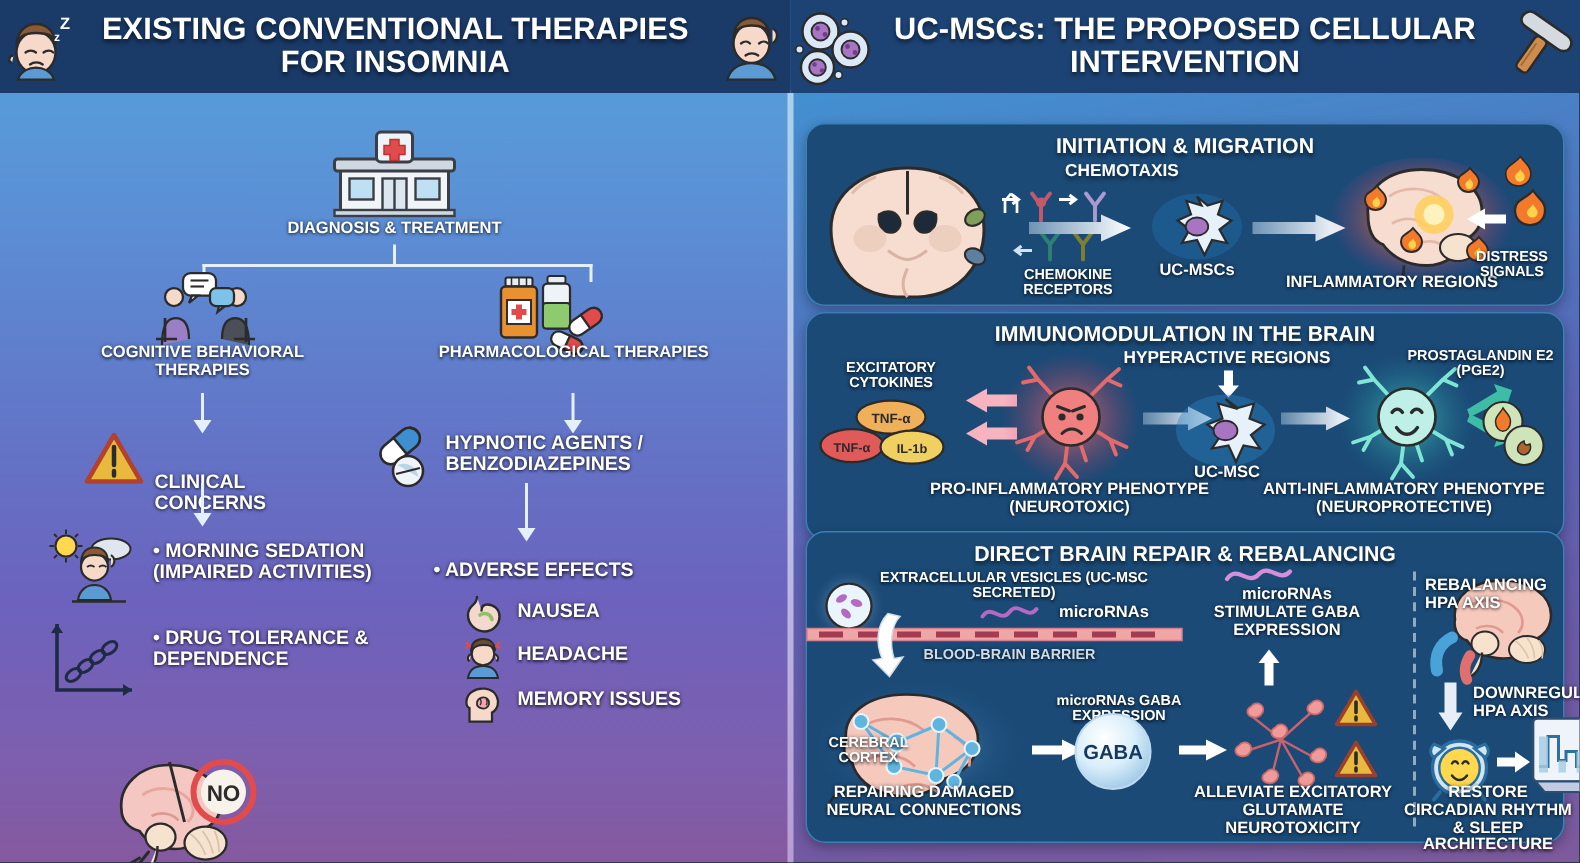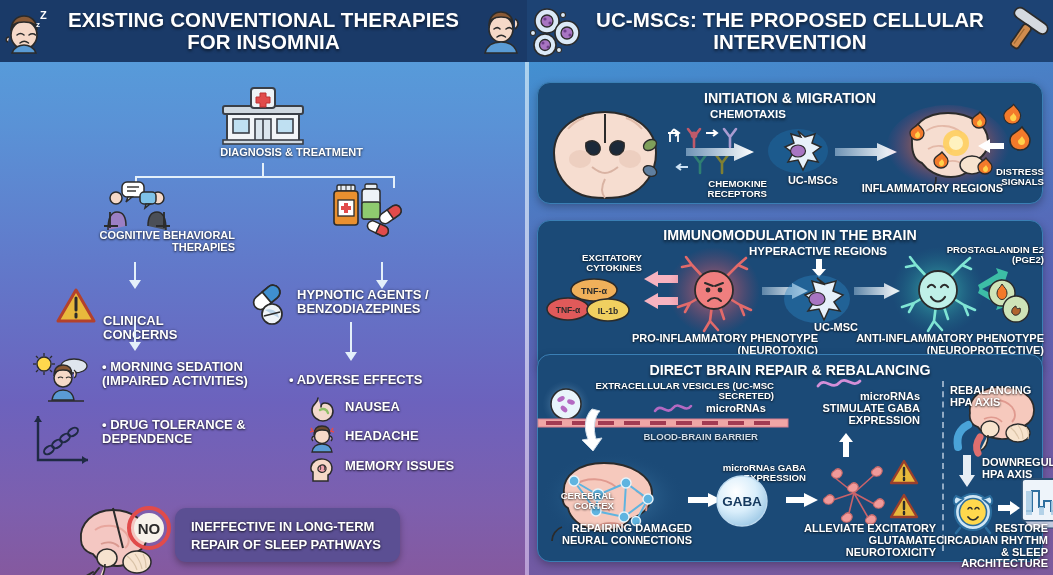--- a/index.html
+++ b/index.html
@@ -35,21 +35,21 @@
   .hdr.right { background: #1d4374; }
   .hdr-title {
     color: #fff; font-weight: 800; font-size: 20.5px; line-height: 1.08;
     text-align: center; letter-spacing: .1px;
     text-shadow: 0 2px 3px rgba(0,0,0,.55);
   }
   .hdr-ico { width: 52px; height: 48px; flex: 0 0 auto; }
 
   
   .lbl {
-    color: #fff; font-weight: 800; text-align: right; line-height: 1.07;
+    color: #fff; font-weight: 800; text-align: center; line-height: 1.07;
     text-shadow: 0 1px 2px rgba(0,0,0,.62), 0 0 3px rgba(0,0,0,.4);
     position: absolute;
   }
   .lbl.left-al { text-align: left; }
   .f13 { font-size: 13px; }
   .f12 { font-size: 11px; }
   .f11 { font-size: 11px; }
   .f10 { font-size: 9.6px; }
 
   .connector { position: absolute; background: #e4f0fa; }
@@ -171,20 +171,21 @@
         <g transform="rotate(-35 62 36)">
           <rect x="52" y="30" width="24" height="11" rx="5.5" fill="#fff" stroke="#2b2b2b" stroke-width="1.5"></rect>
           <path d="M64 30h6.5a5.5 5.5 0 010 11H64z" fill="#e14b4b" stroke="#2b2b2b" stroke-width="1.5"></path>
         </g>
         <g transform="rotate(25 50 48)">
           <rect x="40" y="43" width="22" height="10" rx="5" fill="#fff" stroke="#2b2b2b" stroke-width="1.5"></rect>
           <path d="M51 43h6a5 5 0 010 10h-6z" fill="#e14b4b" stroke="#2b2b2b" stroke-width="1.5"></path>
         </g>
       </svg>
     </div>
+    <div class="lbl f12" style="left:285px; top:230px; width:195px;">PHARMACOLOGICAL THERAPIES</div>
 
     <div class="connector" style="left:134px; top:262px; width:2px; height:20px;"></div>
     <div class="arrow-dn" style="left:129px; top:280px;"></div>
     <div class="connector" style="left:381px; top:262px; width:2px; height:20px;"></div>
     <div class="arrow-dn" style="left:376px; top:280px;"></div>
 
     <div class="icon-abs" style="left:56px; top:288px;">
       <svg width="40" height="36" viewBox="0 0 40 36">
         <path d="M20 2L38 33H2z" fill="#e8b93c" stroke="#b3412c" stroke-width="3" stroke-linejoin="round"></path>
         <path d="M20 10v12M20 26v3" stroke="#2b2b2b" stroke-width="3" stroke-linecap="round"></path>
@@ -287,23 +288,20 @@
         <path d="M40 64c0 10-4 16-8 20" stroke="#2b2b2b" stroke-width="1.6" fill="#f6e3cf"></path>
         <path d="M34 68l-8 10M28 72l-10 6" stroke="#2b2b2b" stroke-width="2" stroke-linecap="round"></path>
         <ellipse cx="72" cy="62" rx="14" ry="11" fill="#f6e3cf" stroke="#2b2b2b" stroke-width="1.5"></ellipse>
         <path d="M62 56c4 3 8 8 10 14M70 54c3 4 6 9 7 15M78 54c2 4 3 9 3 14" stroke="#d9c3a8" stroke-width="1.2" fill="none"></path>
         <line x1="48" y1="8" x2="58" y2="48" stroke="#2b2b2b" stroke-width="2"></line>
         <circle cx="84" cy="28" r="20" fill="none" stroke="#e14b4b" stroke-width="4"></circle>
         <circle cx="84" cy="28" r="15" fill="#f7f2ea"></circle>
         <text x="84" y="34" font-size="15" font-weight="800" text-anchor="middle" fill="#2b2b2b" font-family="Liberation Sans, sans-serif">NO</text>
       </svg>
     </div>
-    <div class="badge" style="left:175px; top:508px; width:225px;">
-      <span class="lbl f13">INEFFECTIVE IN LONG-TERM REPAIR OF SLEEP PATHWAYS</span>
-    </div>
   </div>
 
   <div class="panel-right">
 
     <div class="hdr right">
       <span class="hdr-ico">
         <svg viewBox="0 0 56 50" width="56" height="50">
           <circle cx="20" cy="14" r="12" fill="#dbe9f7" stroke="#2b2b2b" stroke-width="1.6"></circle>
           <circle cx="20" cy="14" r="6" fill="#a875c2" stroke="#2b2b2b" stroke-width="1.3"></circle>
           <circle cx="18" cy="12" r="1.6" fill="#6f3f8c"></circle>
@@ -465,21 +463,21 @@
           </g>
           <g transform="translate(6,22) scale(1)">
             <path d="M18 2c4 6 8 7 8 13 0 6-4 10-10 10S6 21 6 15c0-7 7-7 12-13z" fill="#f37a2b" stroke="#2b2b2b" stroke-width="1.5"></path>
             <path d="M18 11c1.5 3 3 3 3 5.5S19.5 20 17.5 20 14 18.5 14 16.5s2.5-2.5 4-5.5z" fill="#ffd24a"></path>
           </g>
         </svg>
       </div>
       <div class="lbl f10" style="left:434px; top:84px; width:72px;">DISTRESS SIGNALS</div>
     </div>
 
-    <div class="card" style="top:220px; height:152px;">
+    <div class="card" style="top:208px; height:152px;">
       <div class="card-title" style="top:6px;">IMMUNOMODULATION IN THE BRAIN</div>
 
       <div class="lbl f10" style="left:8px; top:32px; width:96px;">EXCITATORY CYTOKINES</div>
 
       <div class="icon-abs" style="left:8px; top:56px;">
         <svg width="96" height="46" viewBox="0 0 96 46">
           <ellipse cx="48" cy="13" rx="23" ry="11" fill="#f0b05a" stroke="#2b2b2b" stroke-width="1.5"></ellipse>
           <text x="48" y="17" font-size="9" font-weight="700" text-anchor="middle" fill="#2b2b2b" font-family="Liberation Sans, sans-serif">TNF-α</text>
           <ellipse cx="22" cy="32" rx="21" ry="11" fill="#e05a5a" stroke="#2b2b2b" stroke-width="1.5"></ellipse>
           <text x="22" y="36" font-size="8.5" font-weight="700" text-anchor="middle" fill="#2b2b2b" font-family="Liberation Sans, sans-serif">TNF-α</text>

